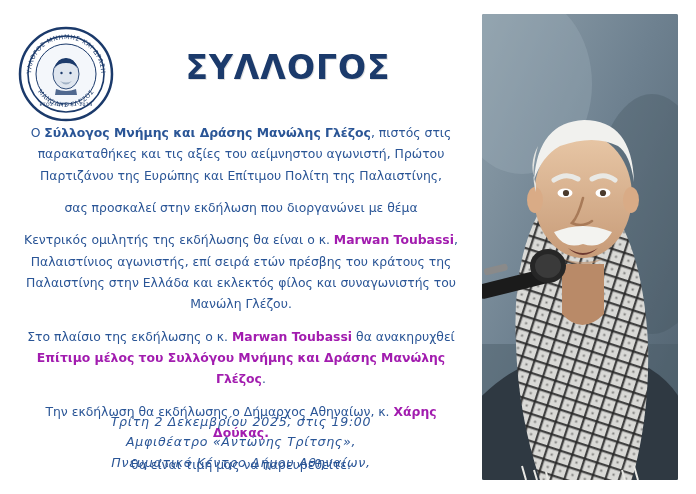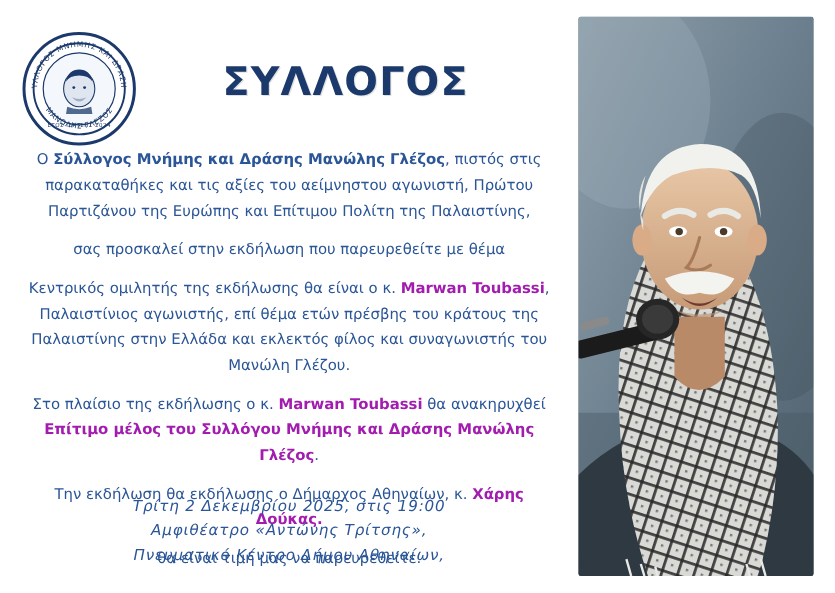--- a/index.html
+++ b/index.html
@@ -129,24 +129,24 @@
     </svg>
   </div>
 
   <div class="title">ΣΥΛΛΟΓΟΣ</div>
 
   <div class="body-text">
     <p class="para">
       <span>Ο </span><span class="b">Σύλλογος Μνήμης και Δράσης Μανώλης Γλέζος</span><span>, πιστός στις παρακαταθήκες και τις αξίες του αείμνηστου αγωνιστή, Πρώτου Παρτιζάνου της Ευρώπης και Επίτιμου Πολίτη της Παλαιστίνης,</span>
     </p>
     <p class="para">
-      <span>σας προσκαλεί στην εκδήλωση που παρευρεθείτε με θέμα</span>
-    </p>
-    <p class="para">
-      <span>Κεντρικός ομιλητής της εκδήλωσης θα είναι ο κ. </span><span class="name-bold">Marwan Toubassi</span><span>, Παλαιστίνιος αγωνιστής, επί θέμα ετών πρέσβης του κράτους της Παλαιστίνης στην Ελλάδα και εκλεκτός φίλος και συναγωνιστής του Μανώλη Γλέζου.</span>
+      <span>σας προσκαλεί στην εκδήλωση που διοργανώνει με θέμα</span>
+    </p>
+    <p class="para">
+      <span>Κεντρικός ομιλητής της εκδήλωσης θα είναι ο κ. </span><span class="name-bold">Marwan Toubassi</span><span>, Παλαιστίνιος αγωνιστής, επί σειρά ετών πρέσβης του κράτους της Παλαιστίνης στην Ελλάδα και εκλεκτός φίλος και συναγωνιστής του Μανώλη Γλέζου.</span>
     </p>
     <p class="para">
       <span>Στο πλαίσιο της εκδήλωσης ο κ. </span><span class="name-bold">Marwan Toubassi</span><span> θα ανακηρυχθεί </span><span class="name-bold">Επίτιμο μέλος του Συλλόγου Μνήμης και Δράσης Μανώλης Γλέζος</span><span>.</span>
     </p>
     <p class="para">
       <span>Την εκδήλωση θα εκδήλωσης ο Δήμαρχος Αθηναίων, κ. </span><span class="name-bold">Χάρης Δούκας.</span>
     </p>
     <p class="para">
       <span>θα είναι τιμή μας να παρευρεθείτε.</span>
     </p>

